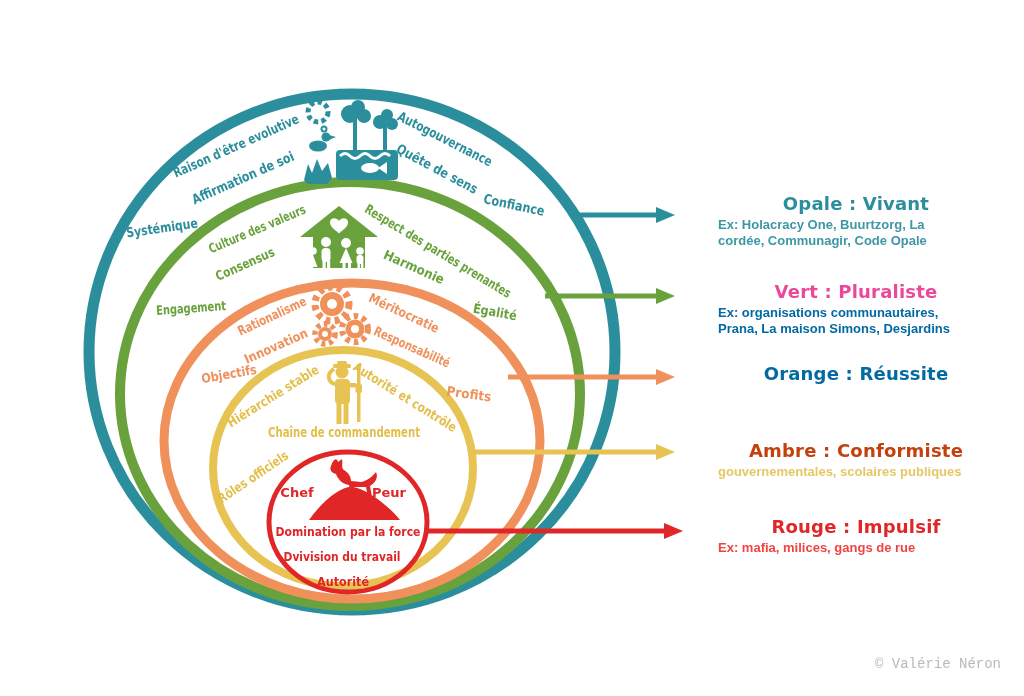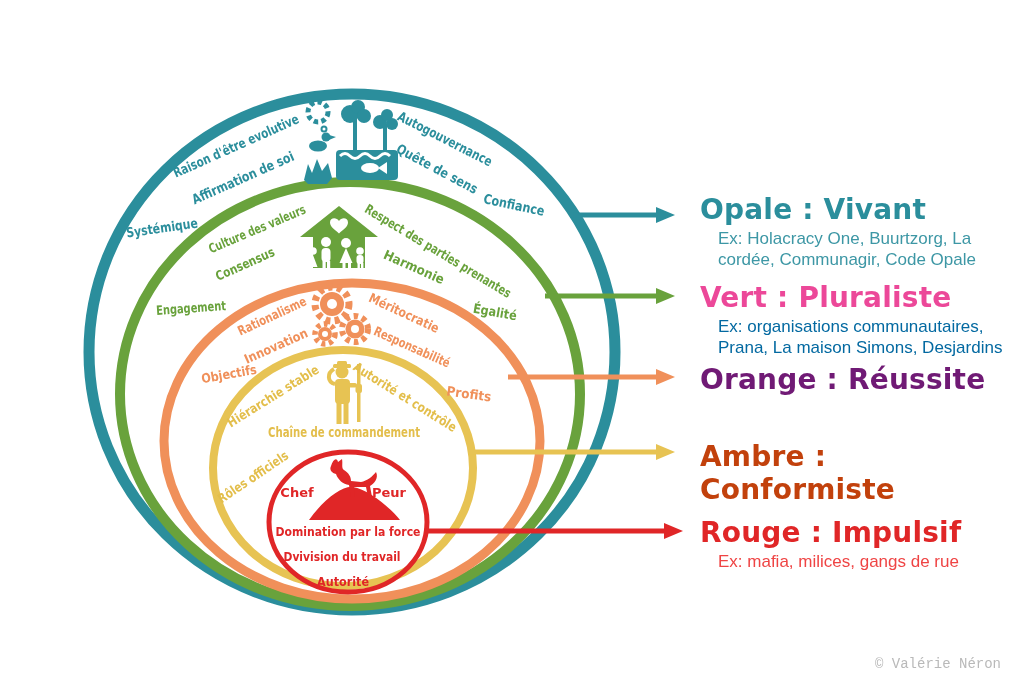--- a/index.html
+++ b/index.html
@@ -1,23 +1,23 @@
 <!DOCTYPE html>
 <html><head>
 <meta charset="utf-8">
 <style>
   html,body{margin:0;padding:0;background:#ffffff;}
   .canvas{position:relative;width:1024px;height:696px;background:#ffffff;overflow:hidden;
           font-family:"DejaVu Sans", sans-serif;}
   svg text{font-family:"DejaVu Sans", sans-serif;font-weight:600;}
   .legend-block{position:absolute;left:700px;width:312px;}
-  .legend-title{font-size:28px;font-weight:700;letter-spacing:.2px;margin:0 0 3px 0;}
-  .legend-ex{padding-left:18px;font-family:"Liberation Sans", sans-serif;font-weight:400;
-             font-size:17px;line-height:1.22;}
-  .c-opale{color:#2B8E9C}.c-vert{color:#ec4899}.c-orange{color:#701a75}
+  .legend-title{font-size:18px;font-weight:700;letter-spacing:.2px;margin:0 0 3px 0;text-align:center;}
+  .legend-ex{padding-left:18px;font-family:"Liberation Sans", sans-serif;font-weight:700;
+             font-size:13px;line-height:1.22;}
+  .c-opale{color:#2B8E9C}.c-vert{color:#ec4899}.c-orange{color:#0369a1}
   .c-ambre{color:#c2410c}.c-rouge{color:#E02627}
   .ex-opale{color:#3D97A5}.ex-vert{color:#0369a1}.ex-orange{color:#F09A6A}
   .ex-ambre{color:#E6C766}.ex-rouge{color:#ef4444}
   .credit{position:absolute;left:875px;top:656px;color:#b9b9b9;
           font-family:Liberation Mono, monospace;font-size:14px;font-weight:400;}
 </style>
 </head>
 <body>
 
 <div class="canvas">
@@ -177,20 +177,21 @@
     </div>
   </div>
 
   <div class="legend-block" style="top:363px">
     <div class="legend-title c-orange">Orange : Réussite</div>
   </div>
 
   <div class="legend-block" style="top:440px">
     <div class="legend-title c-ambre">Ambre : Conformiste</div>
     <div class="legend-ex ex-ambre">
+      <div>gouvernementales, scolaires publiques</div>
     </div>
   </div>
 
   <div class="legend-block" style="top:516px">
     <div class="legend-title c-rouge">Rouge : Impulsif</div>
     <div class="legend-ex ex-rouge">
       <div>Ex: mafia, milices, gangs de rue</div>
     </div>
   </div>
 

